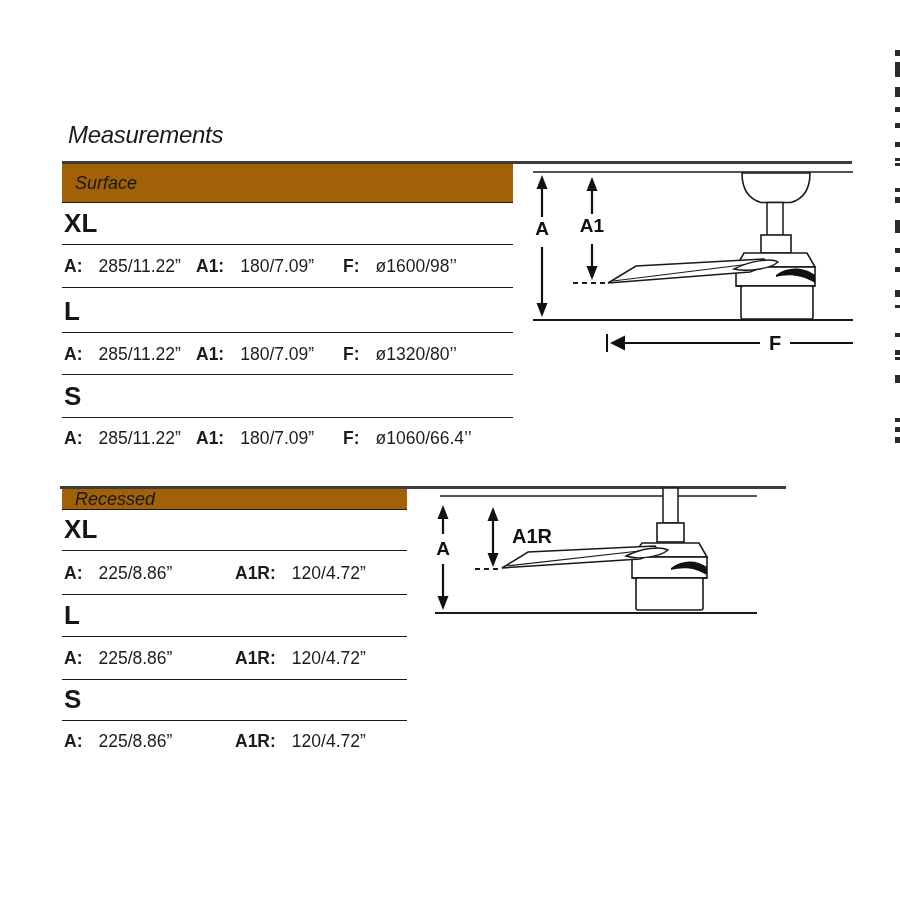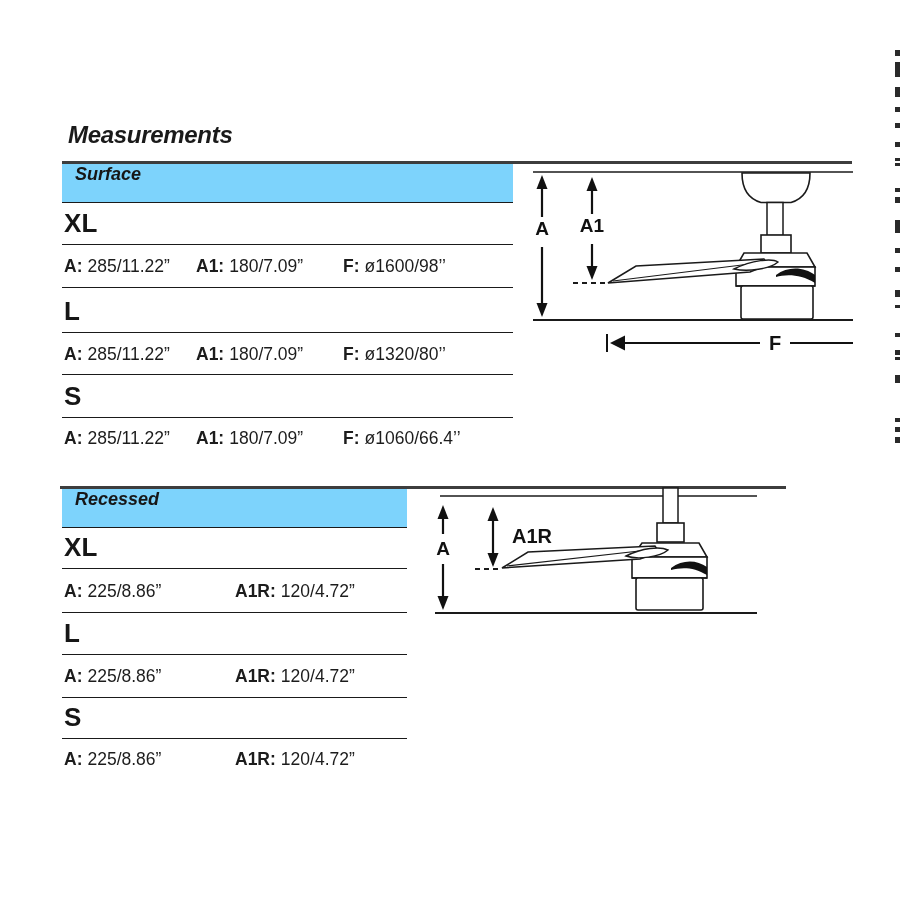--- a/index.html
+++ b/index.html
@@ -2,45 +2,45 @@
 <html><head>
 <meta charset="utf-8">
 <style>
   html,body { margin:0; padding:0; background:#ffffff; }
   .canvas {
     position:relative; width:900px; height:900px; background:#fff;
     font-family:"Liberation Sans", sans-serif; color:#1c1c1c; overflow:hidden;
   }
   .page-title {
     position:absolute; left:68px; top:121px;
-    font-size:24px; font-weight:bold; font-style:italic; letter-spacing:-0.3px;
+    font-size:24px; font-weight:normal; font-style:italic; letter-spacing:-0.3px;
     color:#1a1a1a; white-space:nowrap;
   }
   .rule-thick { position:absolute; height:2.6px; background:#3d3d3d; }
   .spec-table { position:absolute; }
   .hdr-bar {
-    background:#7dd3fc; border-bottom:1.4px solid #1a1a1a; box-sizing:border-box;
-    display:flex; align-items:flex-start; padding-left:13px;
-    font-size:18px; font-weight:bold; font-style:italic; color:#161616;
+    background:#a16207; border-bottom:1.4px solid #1a1a1a; box-sizing:border-box;
+    display:flex; align-items:center; padding-left:13px;
+    font-size:18px; font-weight:normal; font-style:italic; color:#161616;
   }
   .size-row {
     border-bottom:1.4px solid #1a1a1a; box-sizing:border-box;
     display:flex; align-items:flex-end; padding:0 0 5px 2px;
     font-size:26px; font-weight:bold; color:#161616; letter-spacing:0.2px;
   }
   .data-row {
     position:relative; border-bottom:1.4px solid #1a1a1a; box-sizing:border-box;
     font-size:17.5px; color:#1c1c1c;
   }
   .data-row.last { border-bottom:none; }
   .cell {
     position:absolute; top:50%; transform:translateY(-50%); white-space:nowrap;
   }
   .cell .lbl { font-weight:bold; }
-  .cell .val { margin-left:5px; }
+  .cell .val { margin-left:16px; }
   .diagram { position:absolute; }
   .frag { position:absolute; background:#2a2a2a; }
   svg text { font-family:"Liberation Sans", sans-serif; fill:#111; }
 </style>
 </head>
 <body>
 
 <div class="canvas">
 
   <div class="page-title">Measurements</div>
@@ -126,21 +126,21 @@
       <polygon points="90,188 105,180.5 105,195.5" fill="#111"></polygon>
       <line x1="104" y1="188" x2="240" y2="188" stroke="#111" stroke-width="2.2"></line>
       <text x="255" y="195" font-size="20" font-weight="bold" text-anchor="middle">F</text>
       <line x1="270" y1="188" x2="333" y2="188" stroke="#111" stroke-width="2.2"></line>
     </g>
   </svg>
 
   <div class="rule-thick" style="left:60px; top:486px; width:726px;"></div>
 
   <div class="spec-table" style="left:62px; top:489px; width:345px;">
-    <div class="hdr-bar" style="height:39px;">
+    <div class="hdr-bar" style="height:21px;">
       <span>Recessed</span>
     </div>
 
     <div class="size-row" style="height:41px;">
       <span>XL</span>
     </div>
     <div class="data-row" style="height:44px;">
       <span class="cell" style="left:2px;"><span class="lbl">A:</span><span class="val">225/8.86”</span></span>
       <span class="cell" style="left:173px;"><span class="lbl">A1R:</span><span class="val">120/4.72”</span></span>
     </div>

